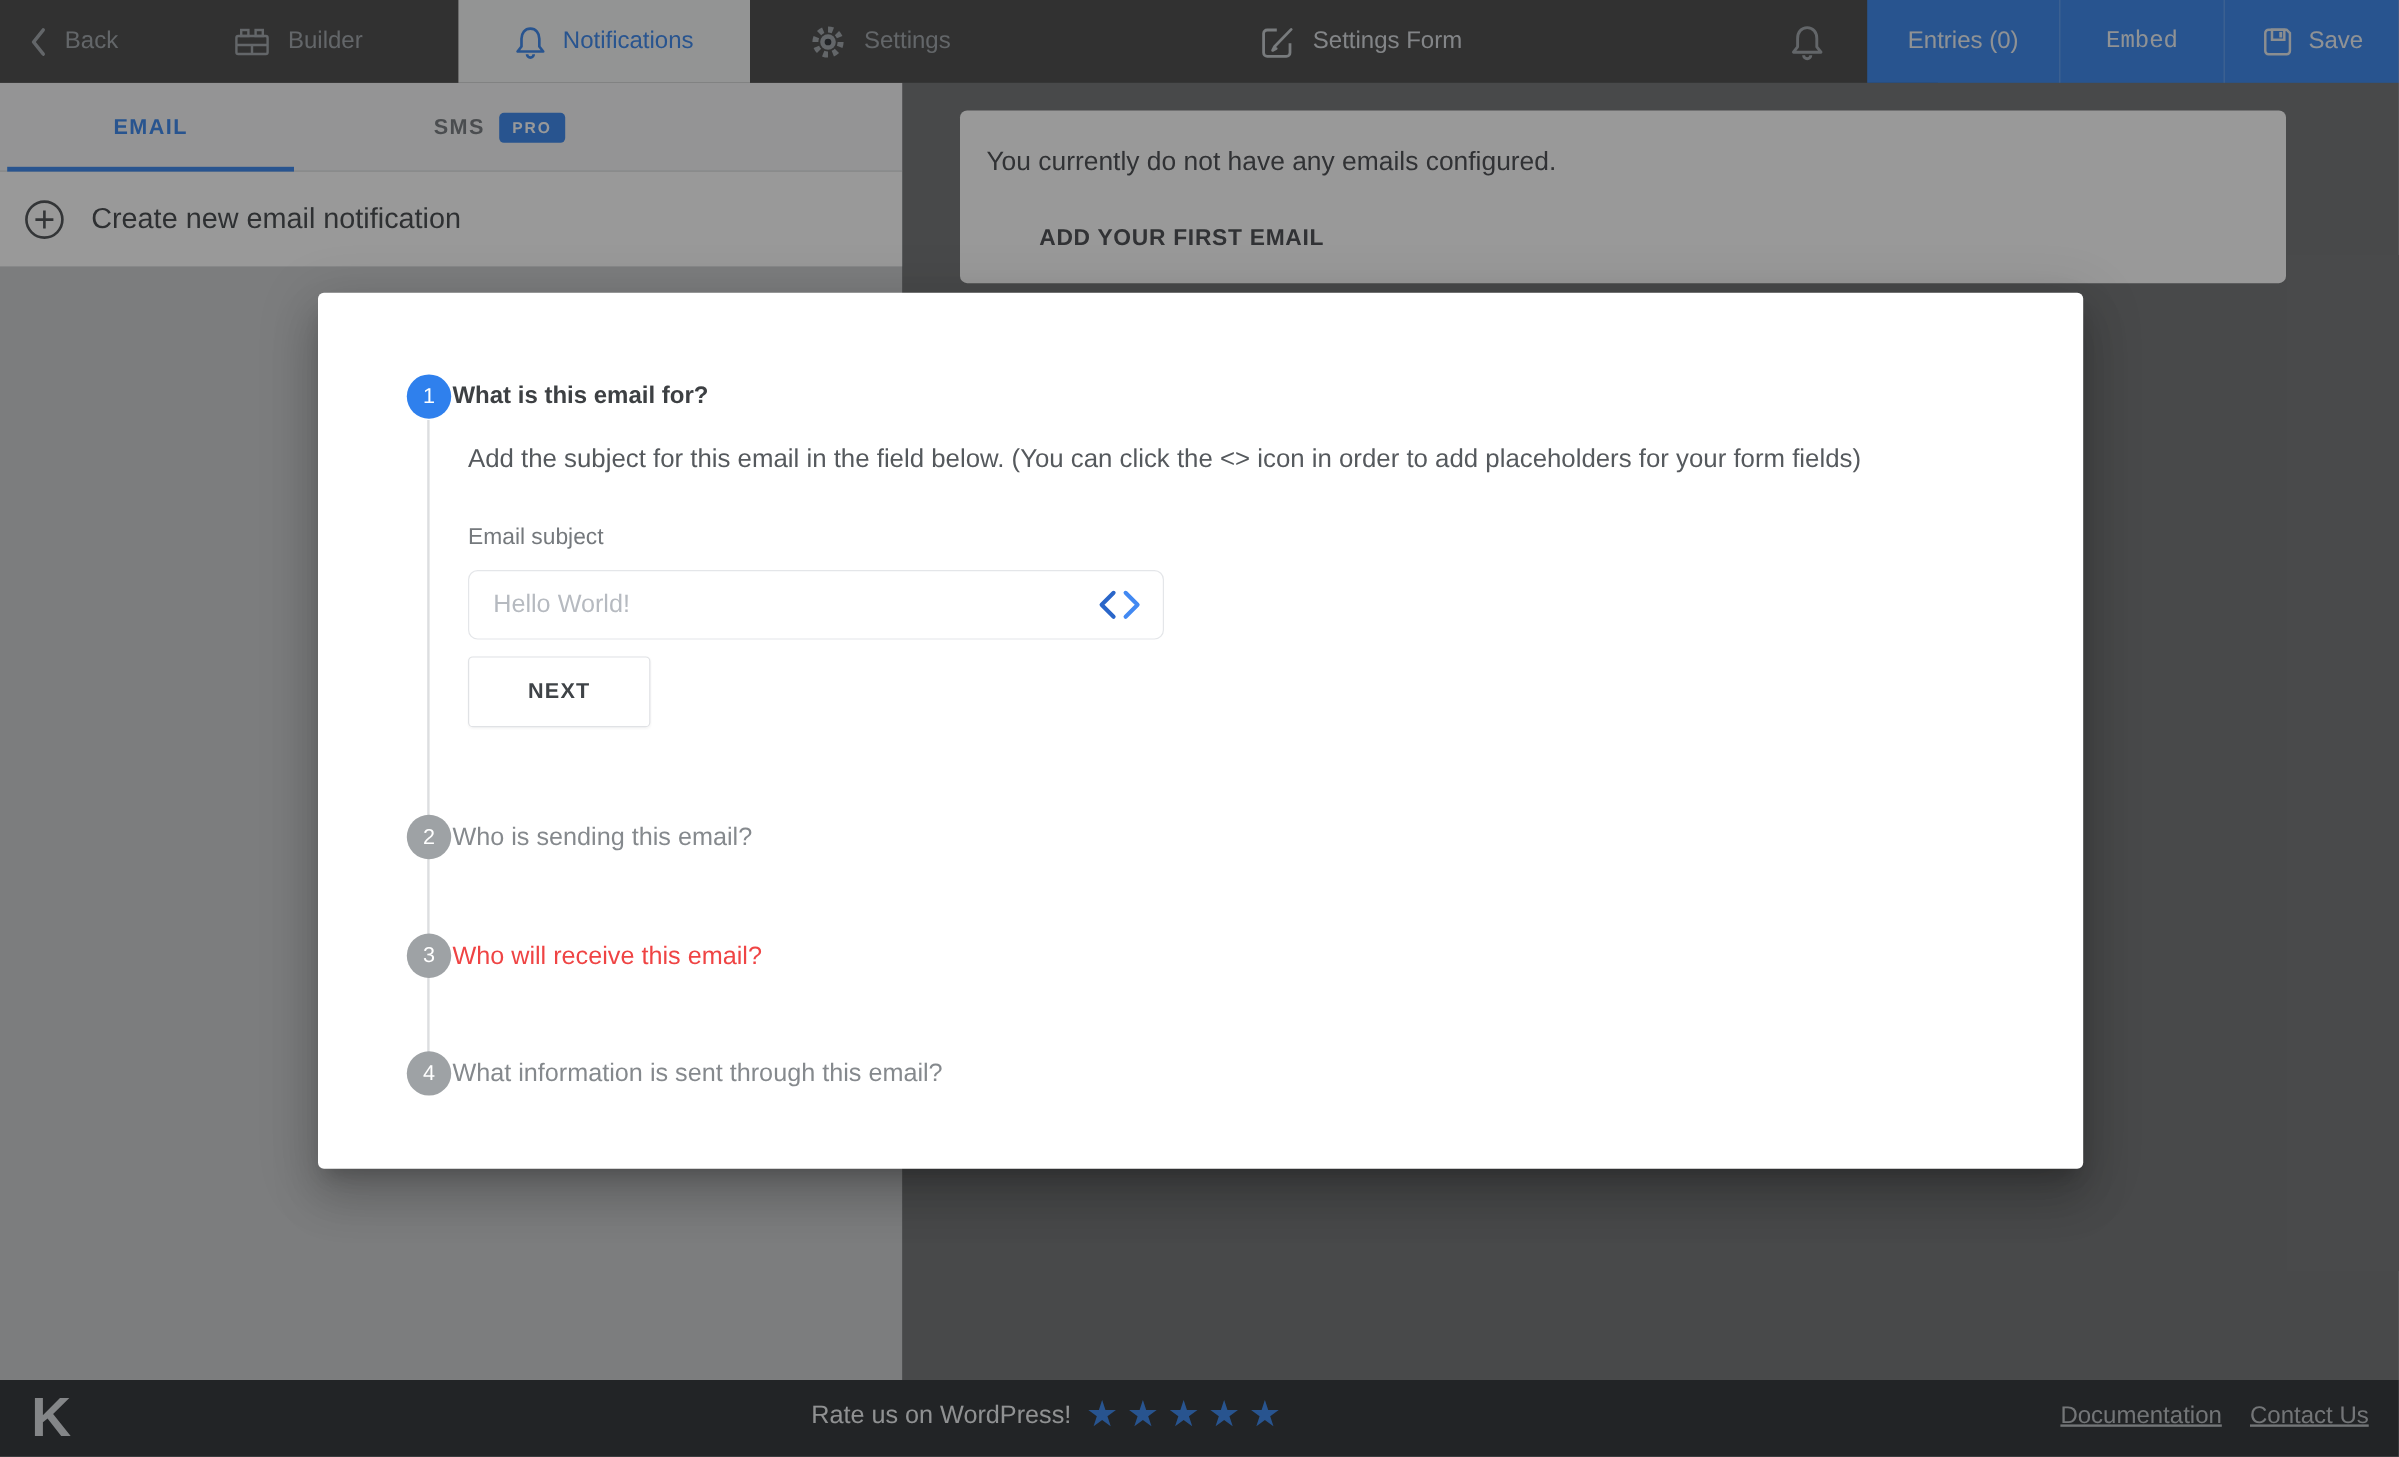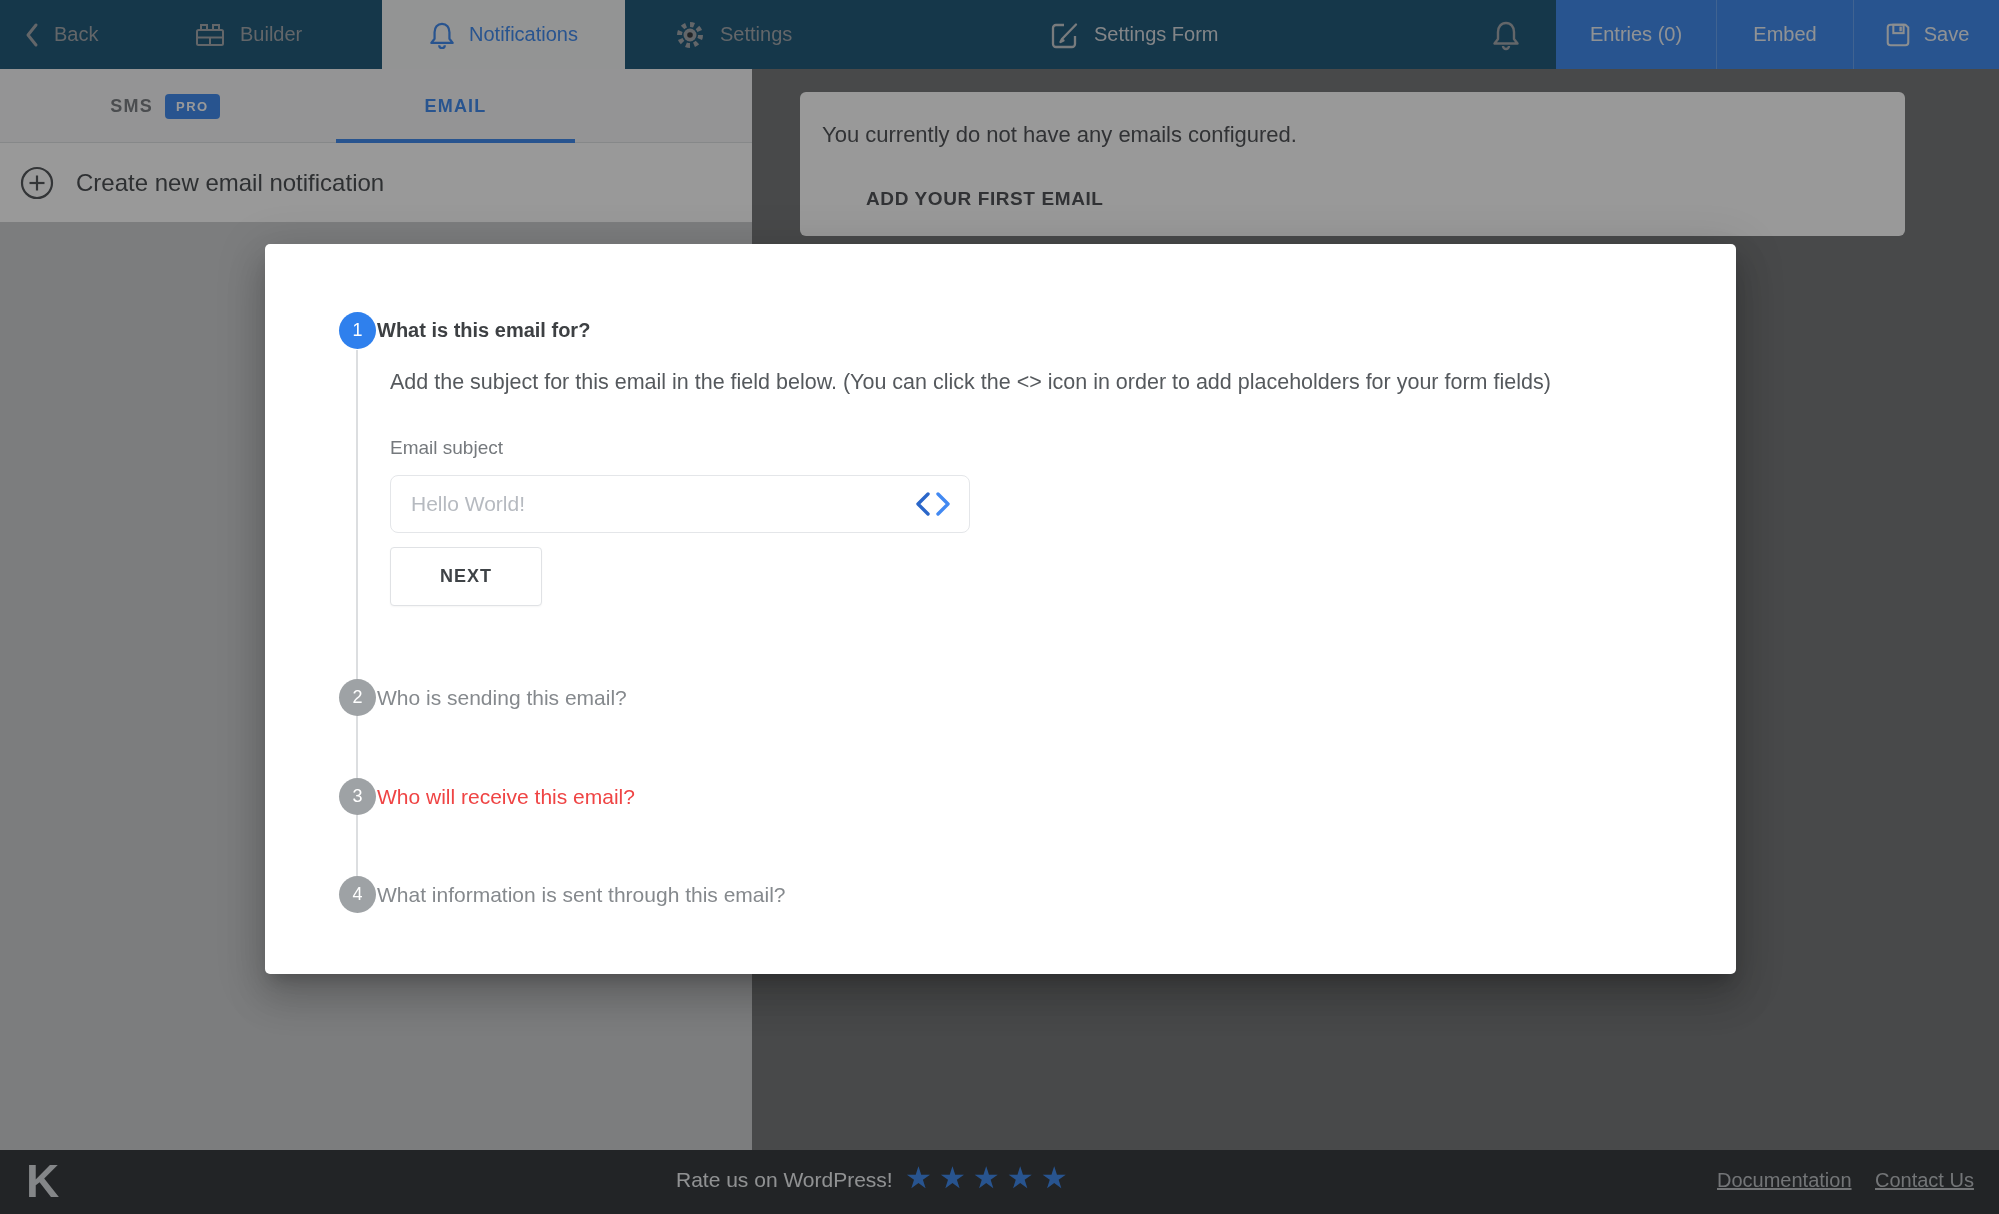--- a/index.html
+++ b/index.html
@@ -1,34 +1,34 @@
 <!DOCTYPE html>
 <html><head>
 <meta charset="utf-8">
 <style>
   * { margin:0; padding:0; box-sizing:border-box; }
   body { background:#555; font-family:"Liberation Sans", sans-serif; }
   .screen { position:relative; width:1999px; height:1214px; overflow:hidden; background:#6a6c6e; }
 
   
-  .topnav { position:absolute; left:0; top:0; width:1615px; height:69px; background:#0c4a6e; z-index:10; }
+  .topnav { position:absolute; left:0; top:0; width:1615px; height:69px; background:#404040; z-index:10; }
   .nav-item { position:absolute; top:0; height:69px; display:flex; align-items:center; gap:14px;
               color:#9ba1a6; font-size:20px; cursor:pointer; }
   .nav-back { left:24px; }
   .nav-builder { left:194px; }
   .nav-tab-active { left:382px; width:243px; background:#f4f5f6; justify-content:center; }
   .nav-tab-active .tab-label { color:#2f80ed; }
   .nav-settings { left:674px; }
   .nav-formtitle { left:1050px; color:#d7dbdf; }
   .nav-bell { left:1484px; width:44px; justify-content:center; }
   .nav-actions { position:absolute; left:1556px; top:0; height:69px; display:flex; background:#2f80ed; }
   .nav-btn { height:69px; display:flex; align-items:center; justify-content:center; gap:12px;
              color:#eef2f6; font-size:20px; cursor:pointer; }
   .btn-entries { width:160px; }
-  .btn-embed { width:137px; border-left:1px solid rgba(255,255,255,0.22); }
+  .btn-embed { width:137px; border-left:1px solid rgba(255,255,255,0.22);font-family:Liberation Mono, monospace; }
   .btn-save { width:146px; border-left:1px solid rgba(255,255,255,0.22); }
 
   
   .left-panel { position:absolute; left:0; top:69px; width:752px; height:1081px; background:#c9cbcd; z-index:5; }
   .tabs-row { position:relative; width:752px; height:74px; background:#f5f6f7; border-bottom:1px solid #dcdfe2; display:flex; }
   .tab { position:relative; height:74px; display:flex; align-items:center; justify-content:center; gap:12px;
          font-size:18px; letter-spacing:1.2px; font-weight:bold; cursor:pointer; }
   .tab-email { width:251px; color:#2f80ed; }
   .tab-email .underline { position:absolute; left:6px; bottom:0; width:239px; height:4px; background:#2f80ed; }
   .tab-sms { width:330px; color:#6f7478; }
@@ -167,27 +167,27 @@
             <rect x="16.5" y="6" width="2.6" height="5" fill="#e6eaee"></rect>
           </svg>
         </span>
         <span>Save</span>
       </div>
     </div>
   </div>
 
   <div class="left-panel">
     <div class="tabs-row">
+      <div class="tab tab-email">
+        <span>EMAIL</span>
+        <span class="underline"></span>
+      </div>
       <div class="tab tab-sms">
         <span>SMS</span>
         <span class="pro-badge">PRO</span>
-      </div>
-      <div class="tab tab-email">
-        <span>EMAIL</span>
-        <span class="underline"></span>
       </div>
     </div>
     <div class="create-row">
       <span class="plus">
         <svg width="34" height="34" viewBox="0 0 34 34">
           <circle cx="17" cy="17" r="15" fill="none" stroke="#43474b" stroke-width="2.2"></circle>
           <line x1="17" y1="9.5" x2="17" y2="24.5" stroke="#43474b" stroke-width="2.2"></line>
           <line x1="9.5" y1="17" x2="24.5" y2="17" stroke="#43474b" stroke-width="2.2"></line>
         </svg>
       </span>

